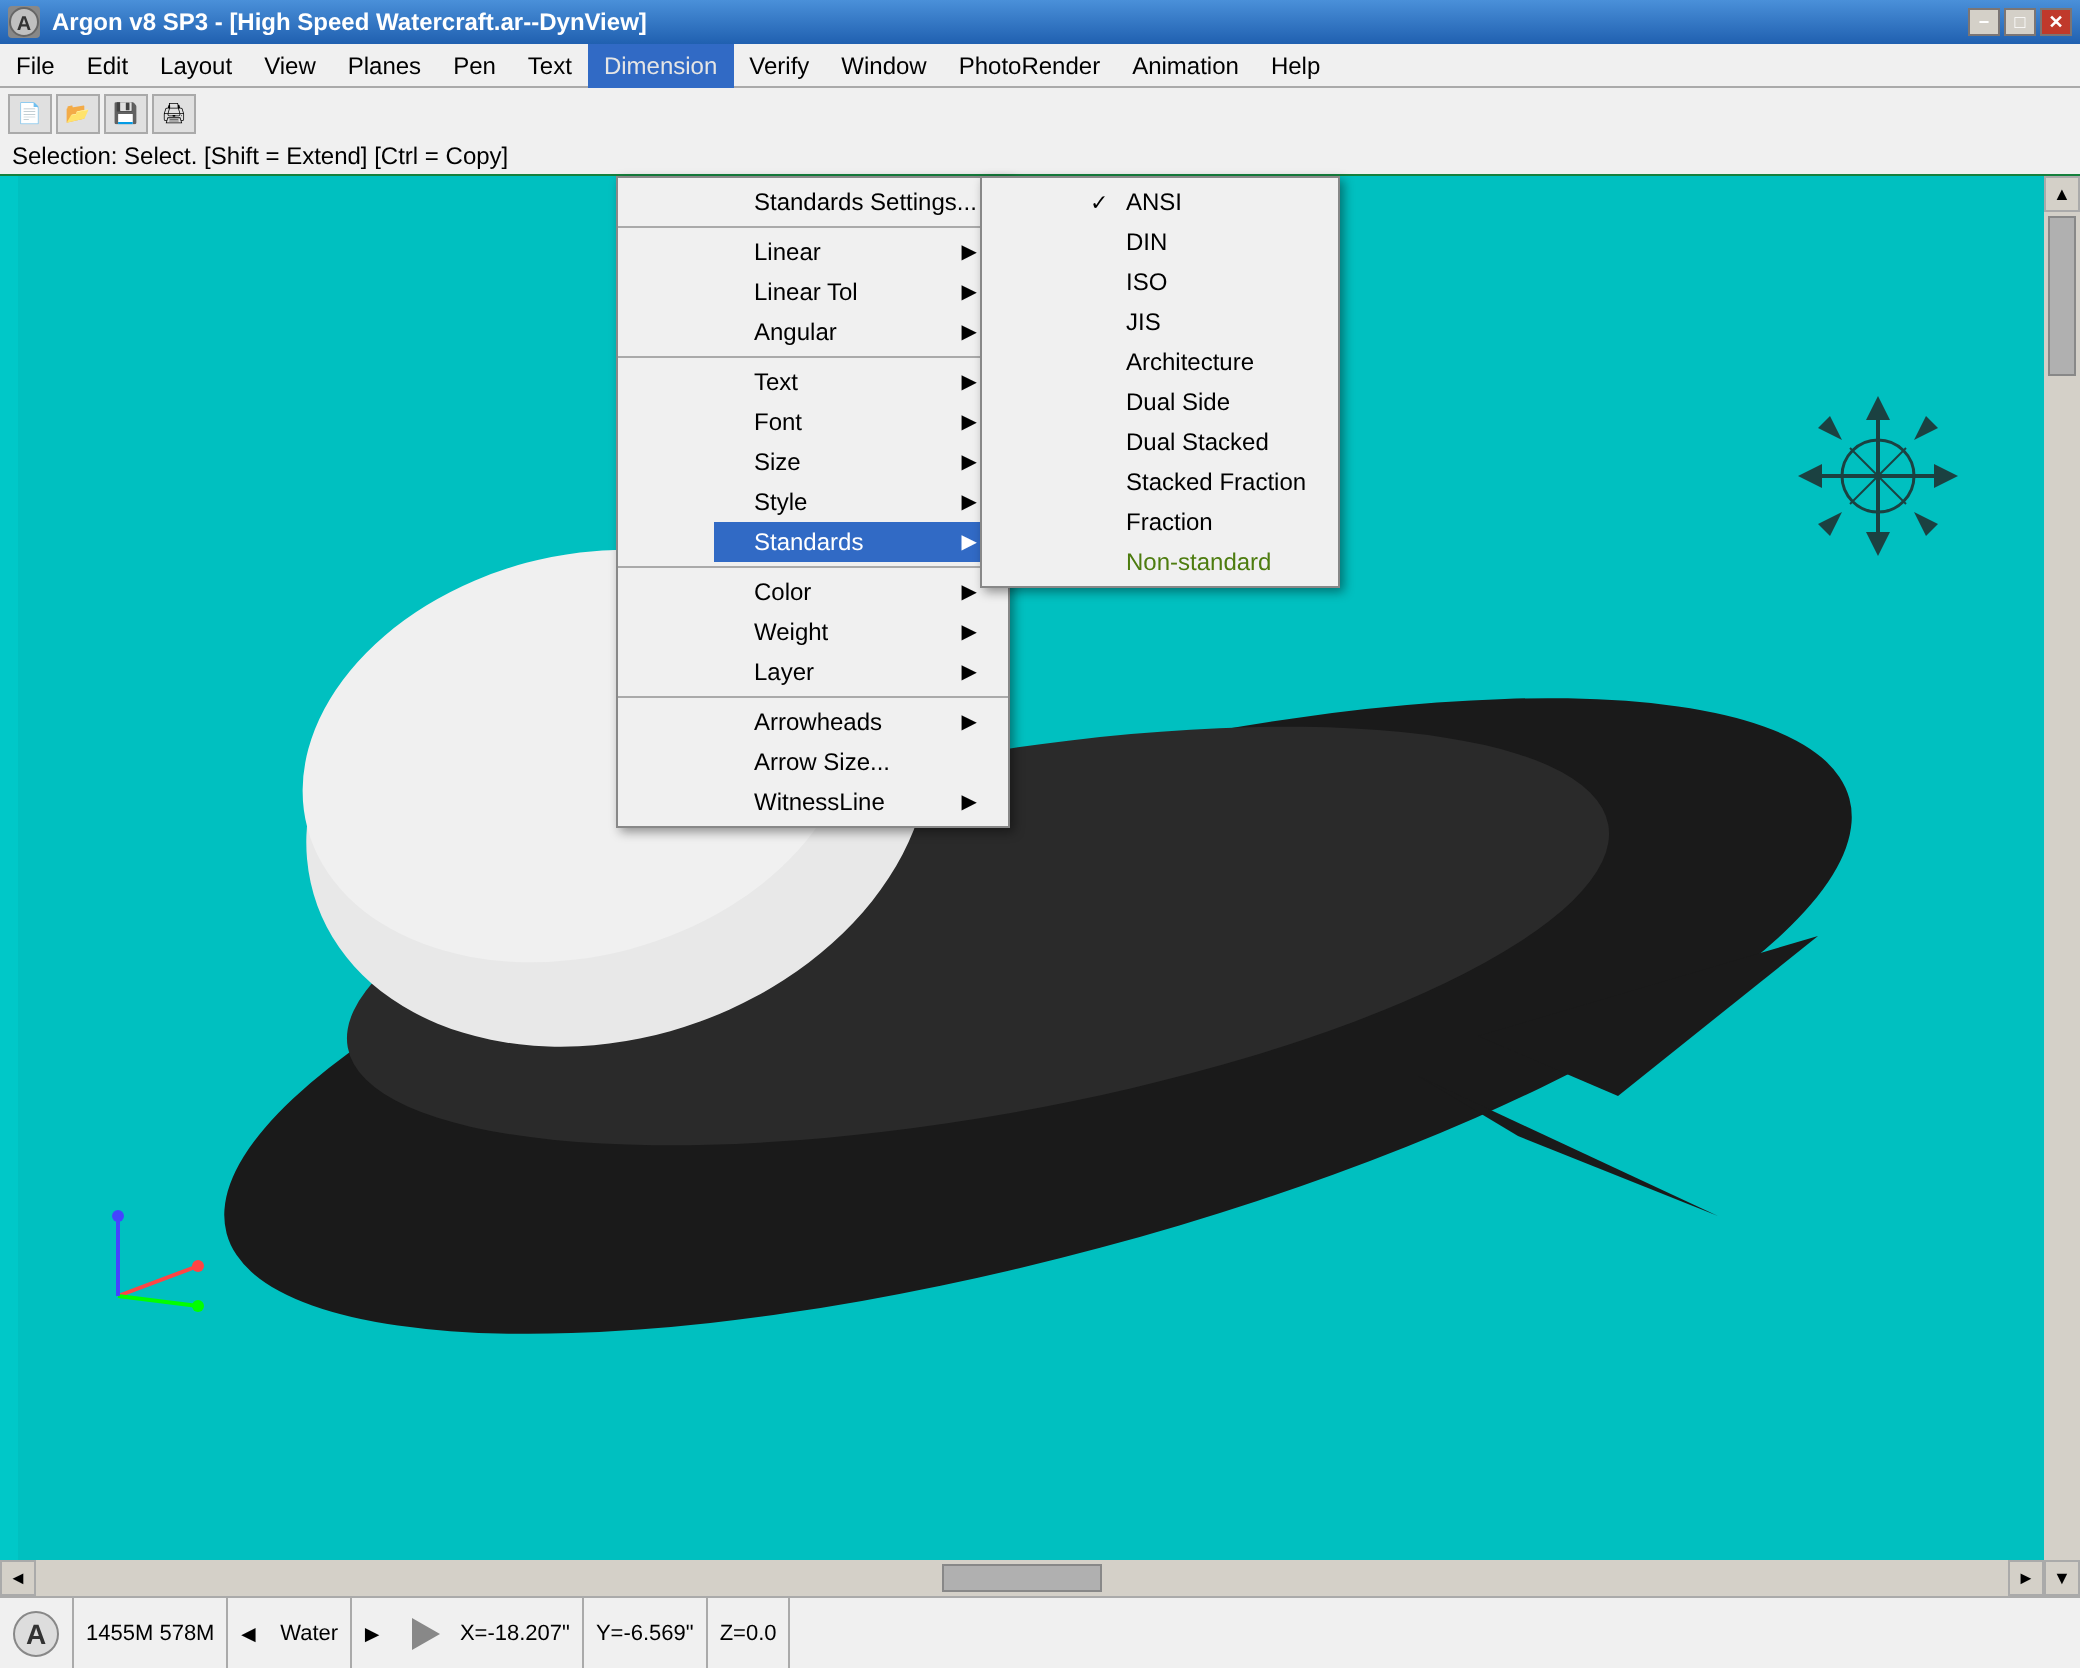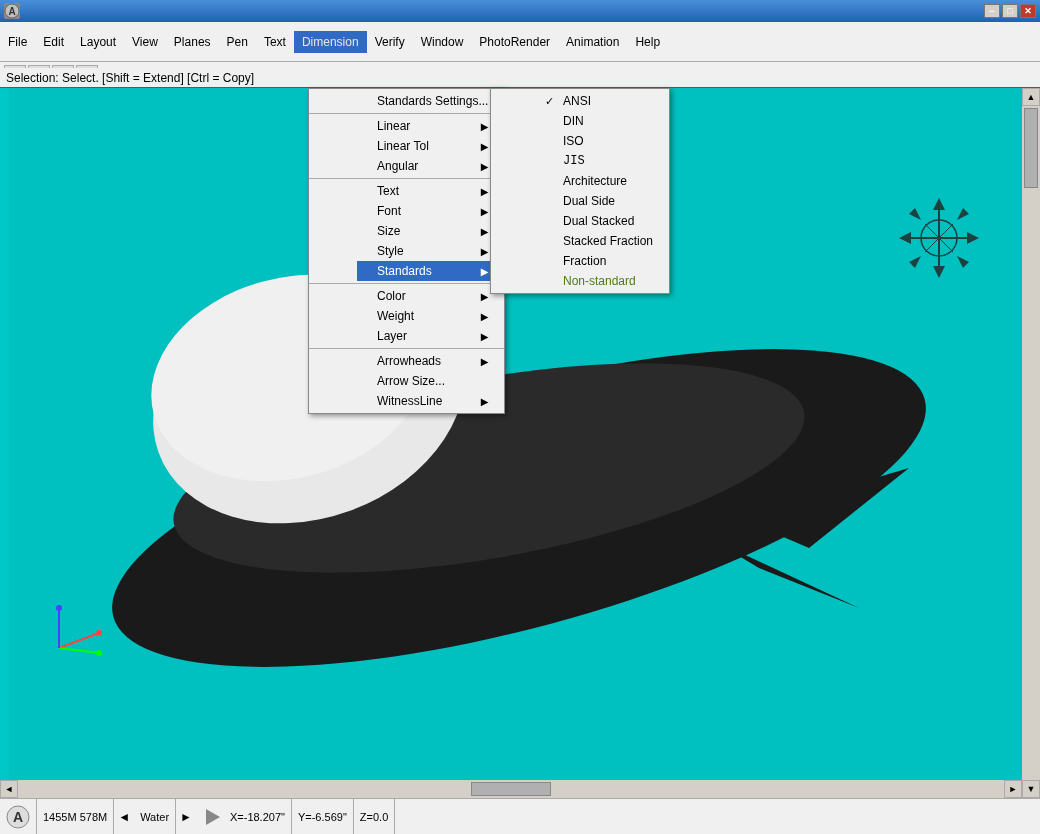--- a/index.html
+++ b/index.html
@@ -9,21 +9,21 @@
     #titlebar {
       width: 100%; height: 22px; background: linear-gradient(to bottom, #4a90d9, #2060b0);
       display: flex; align-items: center; justify-content: space-between; padding: 0 4px;
       color: white; font-size: 12px; font-weight: bold;
     }
     #titlebar-left { display: flex; align-items: center; gap: 6px; }
     .app-icon { width: 16px; height: 16px; background: #888; border-radius: 2px; }
 
     
     #menubar {
-      width: 100%; height: 40px; background: #f0f0f0;
+      width: 100%; height: 22px; background: #f0f0f0;
       display: flex; align-items: center;
       border-bottom: 1px solid #aaa;
     }
     .menu-item {
       padding: 2px 8px; height: 22px; display: flex; align-items: center;
       cursor: pointer; font-size: 12px; color: #000;
     }
     .menu-item:hover, .menu-item.active { background: #316AC5; color: #e5e5e5; }
 
     
@@ -125,20 +125,21 @@
 <body>
 
 <div id="titlebar">
   <div id="titlebar-left">
     <div class="app-icon">
       <svg width="16" height="16" viewBox="0 0 16 16">
         <circle cx="8" cy="8" r="7" fill="#c0c0c0" stroke="#666" stroke-width="1"></circle>
         <text x="8" y="12" text-anchor="middle" font-size="10" fill="#333" font-weight="bold">A</text>
       </svg>
     </div>
+    <span>Argon v8 SP3 - [High Speed Watercraft.ar--DynView]</span>
   </div>
   <div class="winctrls">
     <div class="winctrl">−</div>
     <div class="winctrl">□</div>
     <div class="winctrl close-btn">✕</div>
   </div>
 </div>
 
 <div id="menubar">
     <div class="menu-item">File</div>
@@ -369,21 +370,21 @@
     <div class="menu-entry-wrap" style="position: relative;">
       <div class="menu-entry" style="padding-left: 24px;">
         <span>DIN</span>
       </div>
     </div>
     <div class="menu-entry-wrap" style="position: relative;">
       <div class="menu-entry" style="padding-left: 24px;">
         <span>ISO</span>
       </div>
     </div>
-    <div class="menu-entry-wrap" style="position: relative; font-family: Liberation Mono, monospace;">
+    <div class="menu-entry-wrap" style="position: relative;">
       <div class="menu-entry" style="padding-left: 24px;">
         <span>JIS</span>
       </div>
     </div>
     <div class="menu-entry-wrap" style="position: relative;">
       <div class="menu-entry" style="padding-left: 24px;">
         <span>Architecture</span>
       </div>
     </div>
     <div class="menu-entry-wrap" style="position: relative;">

